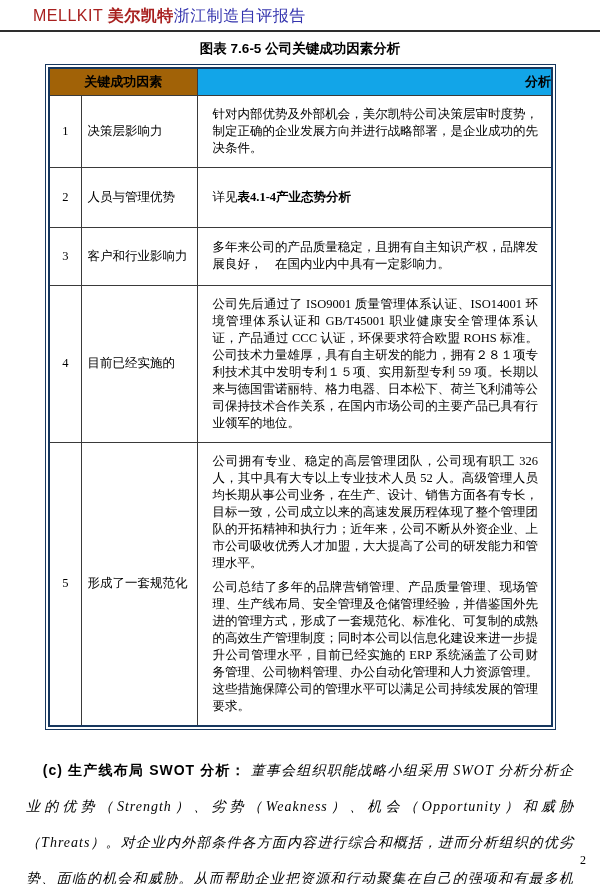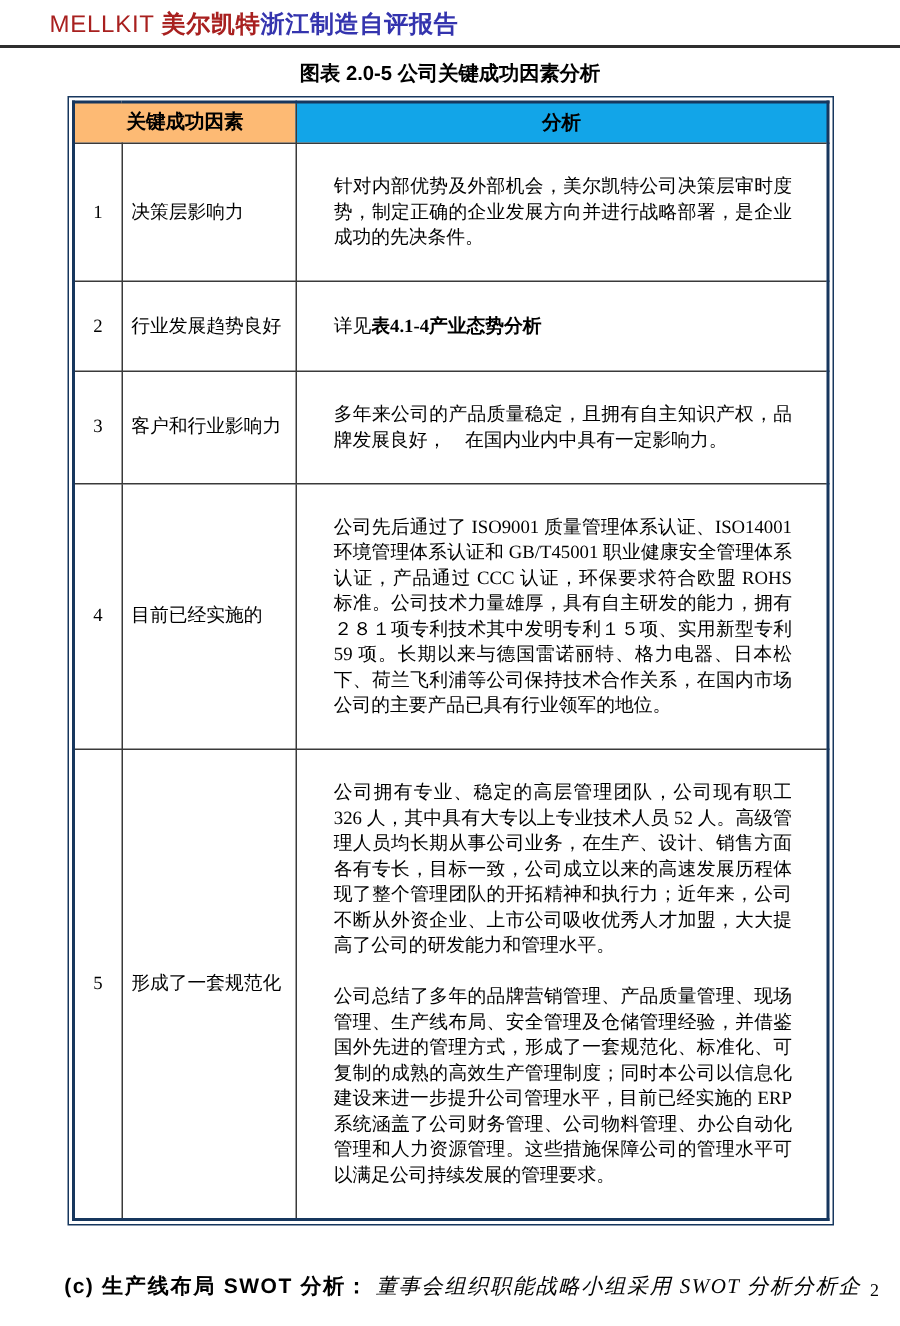--- a/index.html
+++ b/index.html
@@ -19,21 +19,21 @@
     font-size: 16px;
     letter-spacing: 0.5px;
     white-space: nowrap;
   }
   .brand-en {
     font-family: "Liberation Sans", sans-serif;
     font-weight: normal;
     color: #a8201f;
   }
   .brand-cn { color: #a8201f; font-weight: bold; }
-  .brand-suffix { color: #3434ae; font-weight: bold; text-align: right; }
+  .brand-suffix { color: #3434ae; font-weight: normal; text-align: right; }
   .header-rule {
     border: 0;
     border-top: 2px solid #2e2e2e;
     margin: 0;
   }
   
   .intro {
     margin: 14px 26px 0 26px;
     font-size: 14px;
     line-height: 28px;
@@ -73,21 +73,21 @@
     font-weight: bold;
     font-size: 13px;
     color: #000;
     text-align: center;
   }
   col.c-num { width: 32px; }
   col.c-factor { width: 116px; }
   td.cell-num { text-align: center; font-size: 12.5px; }
   td.cell-factor { text-align: left; padding: 2px 6px; }
   td.cell-analysis { padding: 3px 6px 3px 8px; text-align: left; }
-  td.cell-analysis p { margin: 17px; text-align: justify; }
+  td.cell-analysis p { margin: 7px; text-align: justify; }
   tbody tr:nth-child(1) { height: 52px; }
   tbody tr:nth-child(2) { height: 60px; }
   tbody tr:nth-child(3) { height: 58px; }
   .seg-bold {
     font-weight: bold;
     font-family: Liberation Serif, serif;
   }
   
   .swot {
     margin: 22px 26px 0 26px;
@@ -117,47 +117,47 @@
 
 <div class="page">
 
   <div class="doc-header">
     <span class="brand-en">MELLKIT</span>
     <span class="brand-cn">美尔凯特</span><span class="brand-suffix">浙江制造自评报告</span>
   </div>
   <hr class="header-rule">
 
 
-  <div class="table-title">图表 2.0-5 公司关键成功因素分析</div>
+  <div class="table-title">图表 7.6-5 公司关键成功因素分析</div>
 
   <div class="table-wrap">
     <table class="ksf">
       <colgroup>
         <col class="c-num">
           <col class="c-factor">
           <col class="c-analysis">
       </colgroup>
       <thead>
         <tr>
-          <th colspan="2" style="background: #fdba74; font-family: Liberation Mono, monospace;">关键成功因素</th>
-          <th style="background: rgb(18, 165, 232);">分析</th>
+          <th colspan="2" style="background: #a16207;">关键成功因素</th>
+          <th style="background: rgb(18, 165, 232); text-align: right;">分析</th>
         </tr>
       </thead>
       <tbody id="ksf-body">
   <tr>
     <td class="cell-num">1</td>
     <td class="cell-factor">决策层影响力</td>
     <td class="cell-analysis">
               <p><span>针对内部优势及外部机会，美尔凯特公司决策层审时度势，制定正确的企业发展方向并进行战略部署，是企业成功的先决条件。</span></p>
             </td>
   </tr>
 
   <tr>
     <td class="cell-num">2</td>
-    <td class="cell-factor">行业发展趋势良好</td>
+    <td class="cell-factor">人员与管理优势</td>
     <td class="cell-analysis">
               <p><span>详见</span><span class="seg-bold">表4.1-4产业态势分析</span></p>
             </td>
   </tr>
 
   <tr>
     <td class="cell-num">3</td>
     <td class="cell-factor">客户和行业影响力</td>
     <td class="cell-analysis">
               <p><span>多年来公司的产品质量稳定，且拥有自主知识产权，品牌发展良好，　在国内业内中具有一定影响力。</span></p>

